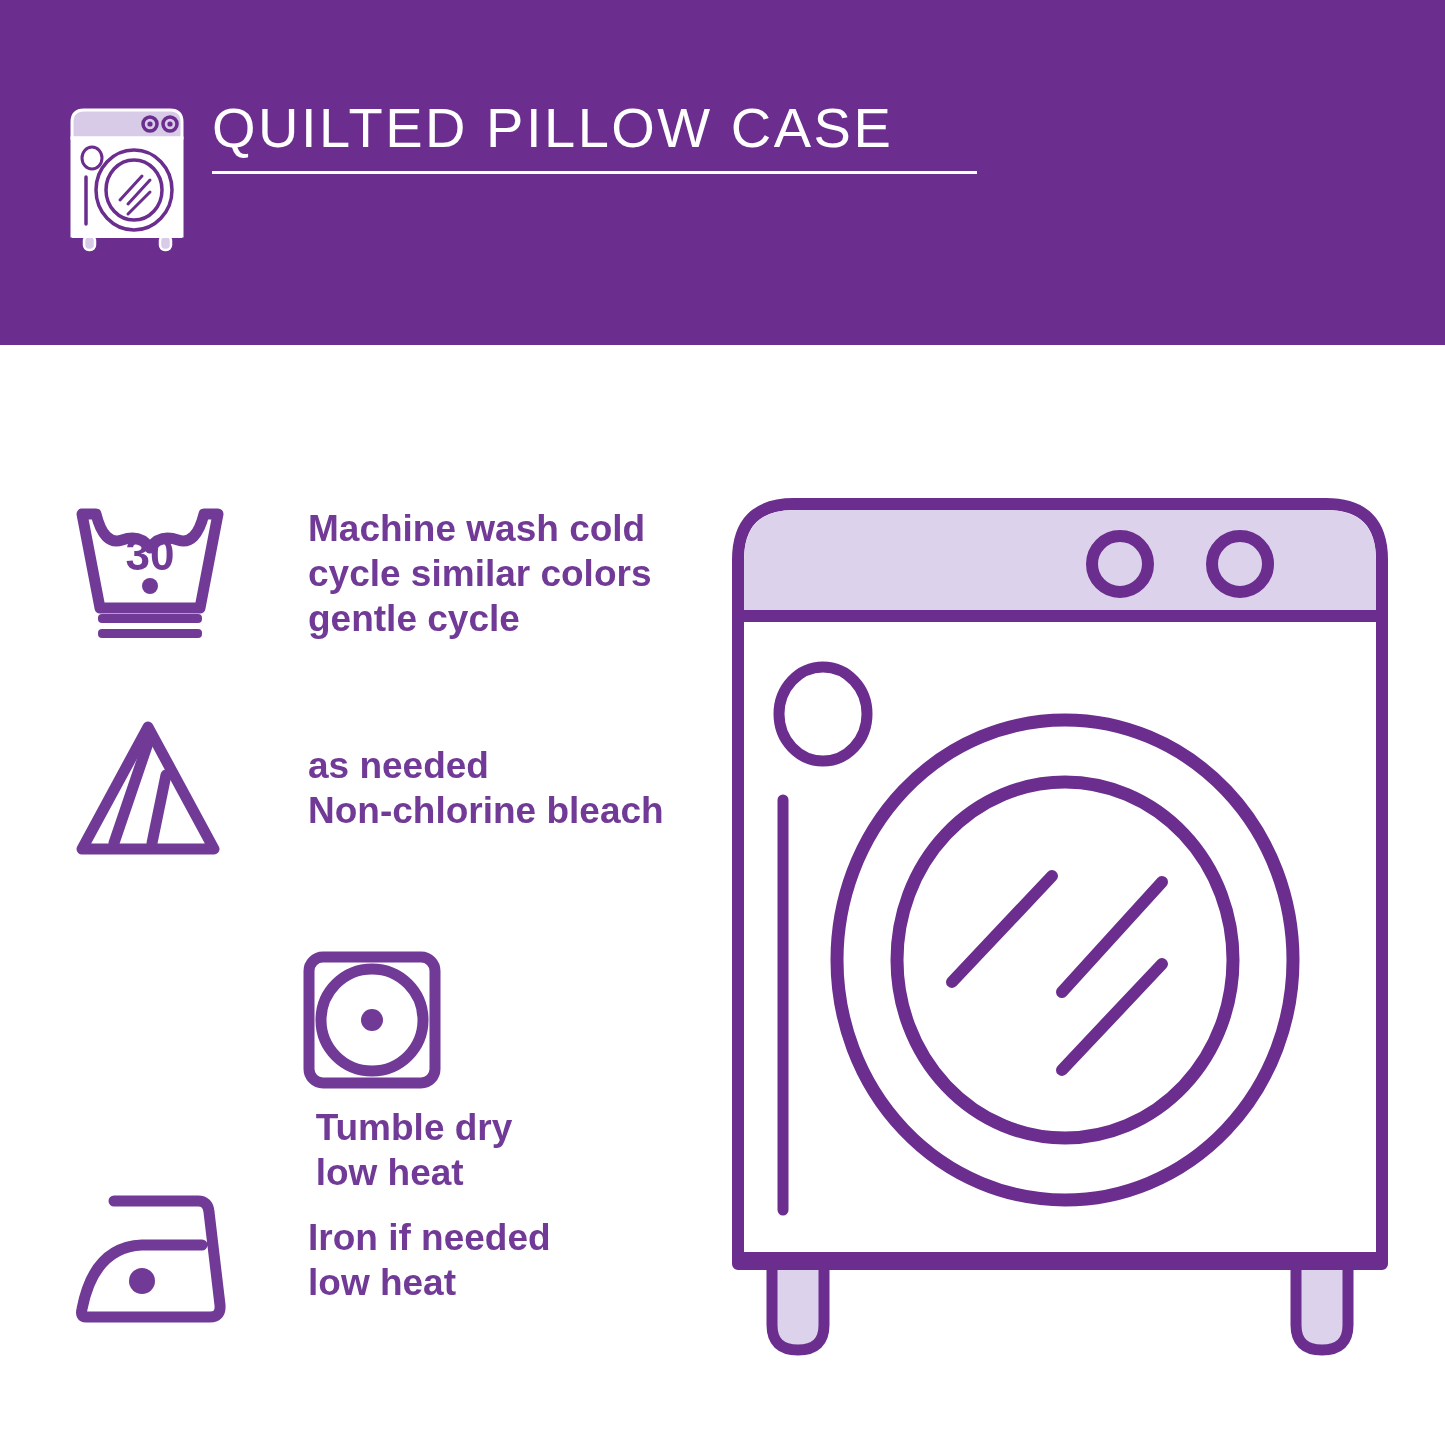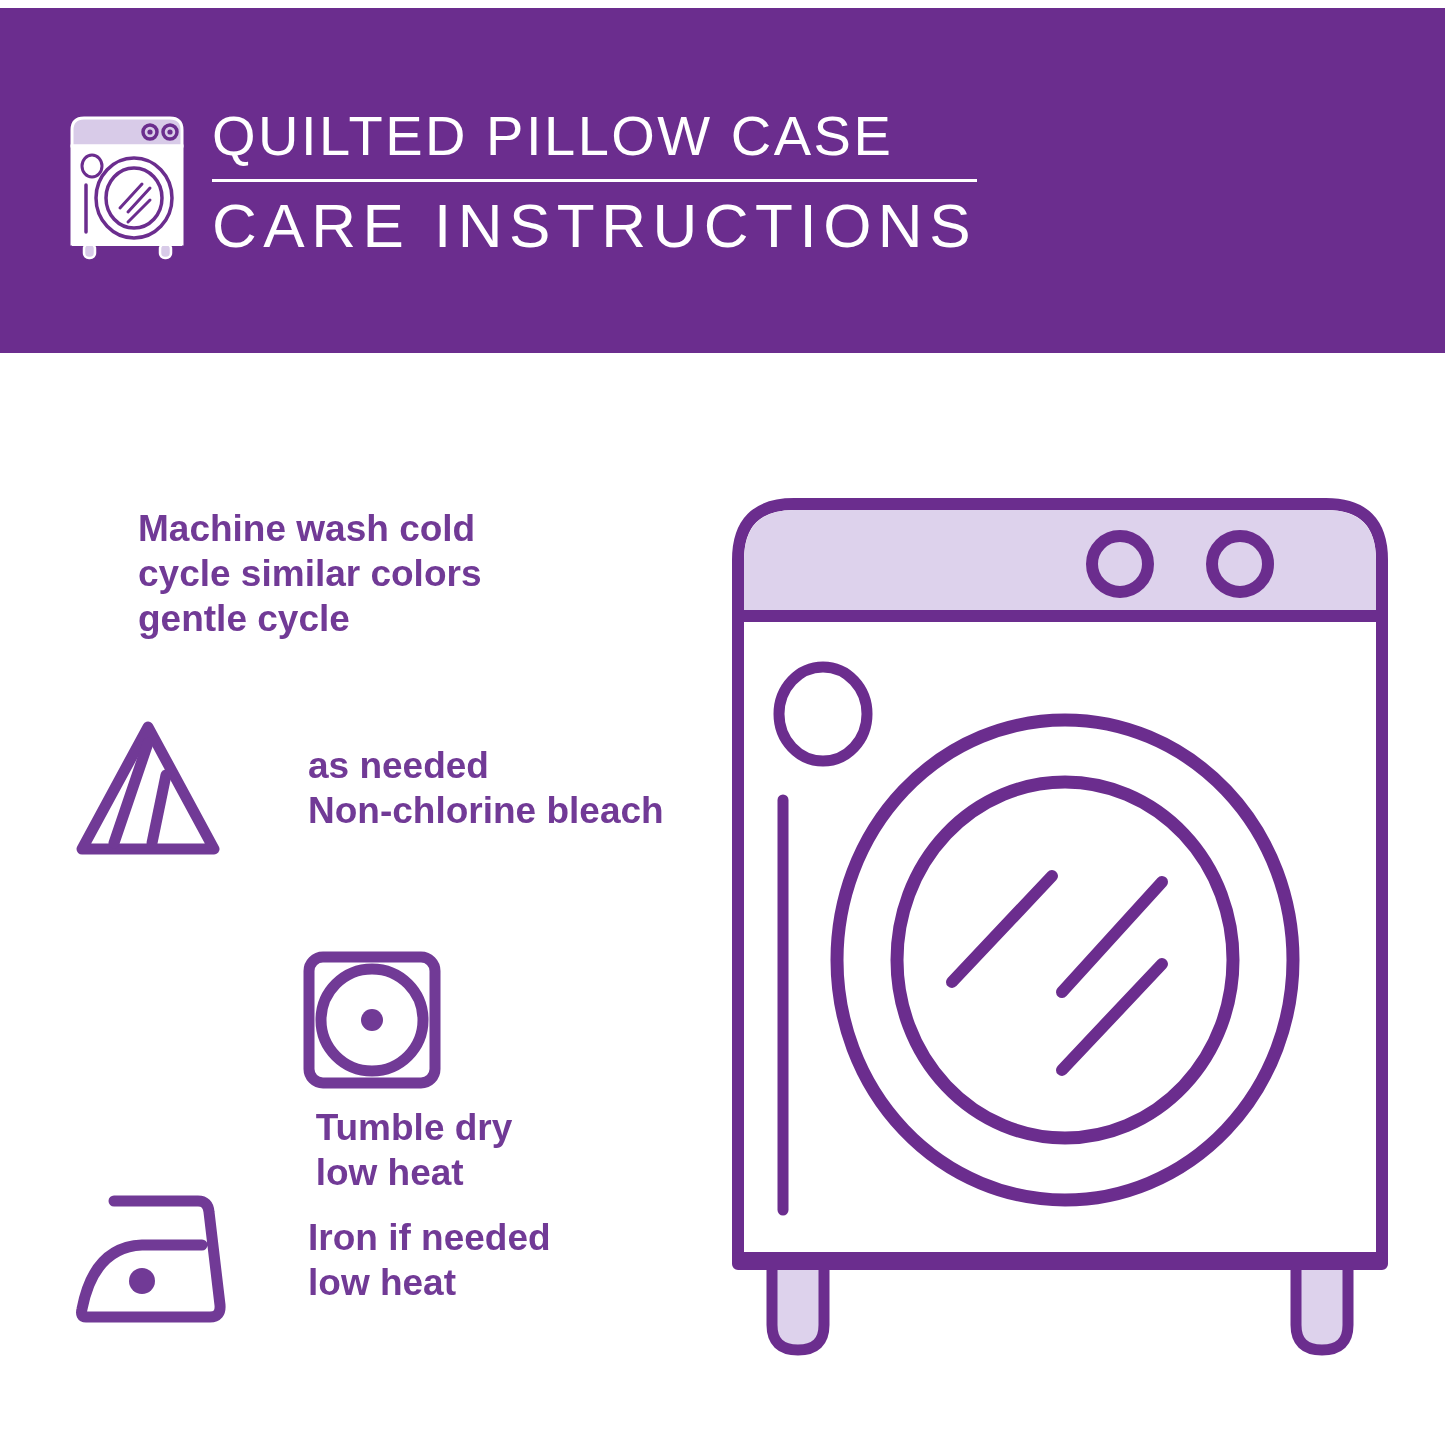--- a/index.html
+++ b/index.html
@@ -15,21 +15,21 @@
     width: 1445px;
     height: 1445px;
     background: #ffffff;
     overflow: hidden;
   }
 
   
   #header-band {
     position: absolute;
     left: 0;
-    top: 8px;
+    top: 0;
     width: 1445px;
     height: 345px;
     background: #6B2D8E;
   }
   #header-logo {
     position: absolute;
     left: 62px;
     top: 100px;
     width: 130px;
     height: 155px;
@@ -134,26 +134,35 @@
 
         <rect x="22" y="136" width="11" height="14" rx="5" fill="#D8CBE8" stroke="#ffffff" stroke-width="2.5"></rect>
         <rect x="98" y="136" width="11" height="14" rx="5" fill="#D8CBE8" stroke="#ffffff" stroke-width="2.5"></rect>
         <line x1="10" y1="136" x2="120" y2="136" stroke="#ffffff" stroke-width="4"></line>
       </svg>
     </div>
 
     <div id="header-text-block">
       <div id="product-title">QUILTED PILLOW CASE</div>
       <div id="title-divider"></div>
-      <div id="care-title">CARE INSTRUCTIONS</div>
     </div>
 
   </div>
 
   <div class="care-row" id="care-row-0">
+    <div class="care-symbol">
+      <svg viewBox="0 0 160 150" width="160" height="150" aria-hidden="true">
+        <path d="M12 16 L26 16 Q34 48 52 42 Q70 36 80 50 Q90 36 108 42 Q126 48 134 16 L148 16
+                 L130 110 L30 110 Z" fill="none" stroke="#713A96" stroke-width="11" stroke-linejoin="round" stroke-linecap="round"></path>
+        <text x="80" y="72" text-anchor="middle" font-family="Liberation Sans, sans-serif" font-size="44" font-weight="700" fill="#713A96">30</text>
+        <circle cx="80" cy="88" r="8" fill="#713A96"></circle>
+        <rect x="28" y="116" width="104" height="9" rx="4" fill="#713A96"></rect>
+        <rect x="28" y="131" width="104" height="9" rx="4" fill="#713A96"></rect>
+      </svg>
+    </div>
     <div class="care-label">
       <span class="line">Machine wash cold</span>
       <span class="line">cycle similar colors</span>
       <span class="line">gentle cycle</span>
     </div>
   </div>
 
   <div class="care-row" id="care-row-1">
     <div class="care-symbol">
       <svg viewBox="0 0 160 150" width="160" height="150" aria-hidden="true">

